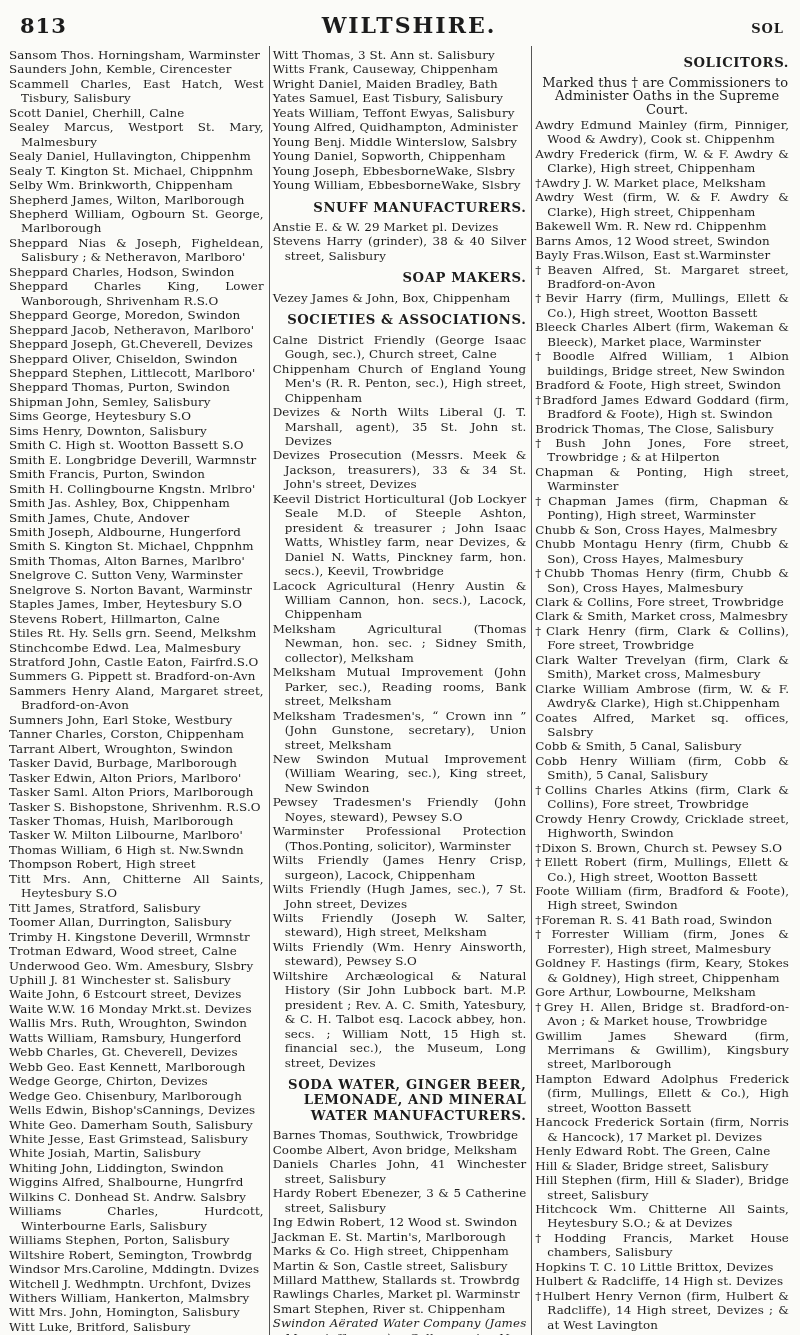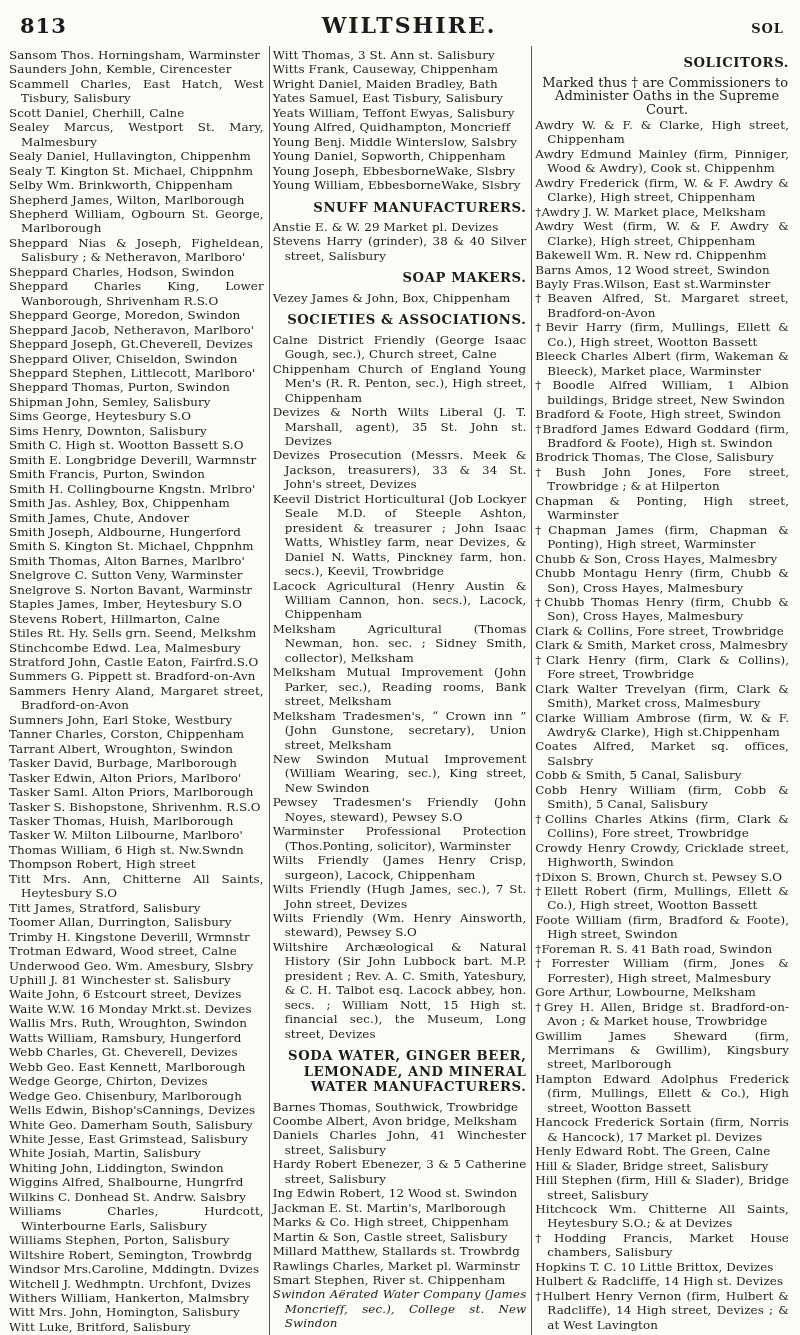--- a/index.html
+++ b/index.html
@@ -154,21 +154,21 @@
         <div class="entry">Witt Mrs. John, Homington, Salisbury</div>
         <div class="entry">Witt Luke, Britford, Salisbury</div>
         <div class="entry">Witt Mrs. Phillida, Odstock, Salisbury</div>
       </div>
     <div class="col">
         <div class="entry">Witt Thomas, 3 St. Ann st. Salisbury</div>
         <div class="entry">Witts Frank, Causeway, Chippenham</div>
         <div class="entry">Wright Daniel, Maiden Bradley, Bath</div>
         <div class="entry">Yates Samuel, East Tisbury, Salisbury</div>
         <div class="entry">Yeats William, Teffont Ewyas, Salisbury</div>
-        <div class="entry">Young Alfred, Quidhampton, Moncrieff</div>
+        <div class="entry">Young Alfred, Quidhampton, Administer</div>
         <div class="entry">Young Benj. Middle Winterslow, Salsbry</div>
         <div class="entry">Young Daniel, Sopworth, Chippenham</div>
         <div class="entry">Young Joseph, EbbesborneWake, Slsbry</div>
         <div class="entry">Young William, EbbesborneWake, Slsbry</div>
         <div class="heading">SNUFF MANUFACTURERS.</div>
         <div class="entry">Anstie E. &amp; W. 29 Market pl. Devizes</div>
         <div class="entry">Stevens Harry (grinder), 38 &amp; 40 Silver street, Salisbury</div>
         <div class="heading">SOAP MAKERS.</div>
         <div class="entry">Vezey James &amp; John, Box, Chippenham</div>
         <div class="heading">SOCIETIES &amp; ASSOCIATIONS.</div>
@@ -179,40 +179,40 @@
         <div class="entry">Keevil District Horticultural (Job Lockyer Seale M.D. of Steeple Ashton, president &amp; treasurer ; John Isaac Watts, Whistley farm, near Devizes, &amp; Daniel N. Watts, Pinckney farm, hon. secs.), Keevil, Trowbridge</div>
         <div class="entry">Lacock Agricultural (Henry Austin &amp; William Cannon, hon. secs.), Lacock, Chippenham</div>
         <div class="entry">Melksham Agricultural (Thomas Newman, hon. sec. ; Sidney Smith, collector), Melksham</div>
         <div class="entry">Melksham Mutual Improvement (John Parker, sec.), Reading rooms, Bank street, Melksham</div>
         <div class="entry">Melksham Tradesmen's, “ Crown inn ” (John Gunstone, secretary), Union street, Melksham</div>
         <div class="entry">New Swindon Mutual Improvement (William Wearing, sec.), King street, New Swindon</div>
         <div class="entry">Pewsey Tradesmen's Friendly (John Noyes, steward), Pewsey S.O</div>
         <div class="entry">Warminster Professional Protection (Thos.Ponting, solicitor), Warminster</div>
         <div class="entry">Wilts Friendly (James Henry Crisp, surgeon), Lacock, Chippenham</div>
         <div class="entry">Wilts Friendly (Hugh James, sec.), 7 St. John street, Devizes</div>
+        <div class="entry">Wilts Friendly (Joseph W. Salter, steward), High street, Melksham</div>
         <div class="entry">Wilts Friendly (Wm. Henry Ainsworth, steward), Pewsey S.O</div>
         <div class="entry">Wiltshire Archæological &amp; Natural History (Sir John Lubbock bart. M.P. president ; Rev. A. C. Smith, Yatesbury, &amp; C. H. Talbot esq. Lacock abbey, hon. secs. ; William Nott, 15 High st. financial sec.), the Museum, Long street, Devizes</div>
         <div class="heading">SODA WATER, GINGER BEER, LEMONADE, AND MINERAL WATER MANUFACTURERS.</div>
         <div class="entry">Barnes Thomas, Southwick, Trowbridge</div>
         <div class="entry">Coombe Albert, Avon bridge, Melksham</div>
         <div class="entry">Daniels Charles John, 41 Winchester street, Salisbury</div>
         <div class="entry">Hardy Robert Ebenezer, 3 &amp; 5 Catherine street, Salisbury</div>
         <div class="entry">Ing Edwin Robert, 12 Wood st. Swindon</div>
         <div class="entry">Jackman E. St. Martin's, Marlborough</div>
         <div class="entry">Marks &amp; Co. High street, Chippenham</div>
         <div class="entry">Martin &amp; Son, Castle street, Salisbury</div>
         <div class="entry">Millard Matthew, Stallards st. Trowbrdg</div>
         <div class="entry">Rawlings Charles, Market pl. Warminstr</div>
         <div class="entry">Smart Stephen, River st. Chippenham</div>
         <div class="entry italic">Swindon Aërated Water Company (James Moncrieff, sec.), College st. New Swindon</div>
       </div>
     <div class="col">
         <div class="heading">SOLICITORS.</div>
         <div class="note">Marked thus † are Commissioners to Administer Oaths in the Supreme Court.</div>
-        <div class="entry">Awdry W. &amp; F. &amp; Clarke, High street, Chippenham</div>
         <div class="entry">Awdry Edmund Mainley (firm, Pinniger, Wood &amp; Awdry), Cook st. Chippenhm</div>
         <div class="entry">Awdry Frederick (firm, W. &amp; F. Awdry &amp; Clarke), High street, Chippenham</div>
         <div class="entry">†Awdry J. W. Market place, Melksham</div>
         <div class="entry">Awdry West (firm, W. &amp; F. Awdry &amp; Clarke), High street, Chippenham</div>
         <div class="entry">Bakewell Wm. R. New rd. Chippenhm</div>
         <div class="entry">Barns Amos, 12 Wood street, Swindon</div>
         <div class="entry">Bayly Fras.Wilson, East st.Warminster</div>
         <div class="entry">†Beaven Alfred, St. Margaret street, Bradford-on-Avon</div>
         <div class="entry">†Bevir Harry (firm, Mullings, Ellett &amp; Co.), High street, Wootton Bassett</div>
         <div class="entry">Bleeck Charles Albert (firm, Wakeman &amp; Bleeck), Market place, Warminster</div>
@@ -234,20 +234,21 @@
         <div class="entry">Coates Alfred, Market sq. offices, Salsbry</div>
         <div class="entry">Cobb &amp; Smith, 5 Canal, Salisbury</div>
         <div class="entry">Cobb Henry William (firm, Cobb &amp; Smith), 5 Canal, Salisbury</div>
         <div class="entry">†Collins Charles Atkins (firm, Clark &amp; Collins), Fore street, Trowbridge</div>
         <div class="entry">Crowdy Henry Crowdy, Cricklade street, Highworth, Swindon</div>
         <div class="entry">†Dixon S. Brown, Church st. Pewsey S.O</div>
         <div class="entry">†Ellett Robert (firm, Mullings, Ellett &amp; Co.), High street, Wootton Bassett</div>
         <div class="entry">Foote William (firm, Bradford &amp; Foote), High street, Swindon</div>
         <div class="entry">†Foreman R. S. 41 Bath road, Swindon</div>
         <div class="entry">†Forrester William (firm, Jones &amp; Forrester), High street, Malmesbury</div>
+        <div class="entry">Goldney F. Hastings (firm, Keary, Stokes &amp; Goldney), High street, Chippenham</div>
         <div class="entry">Gore Arthur, Lowbourne, Melksham</div>
         <div class="entry">†Grey H. Allen, Bridge st. Bradford-on-Avon ; &amp; Market house, Trowbridge</div>
         <div class="entry">Gwillim James Sheward (firm, Merrimans &amp; Gwillim), Kingsbury street, Marlborough</div>
         <div class="entry">Hampton Edward Adolphus Frederick (firm, Mullings, Ellett &amp; Co.), High street, Wootton Bassett</div>
         <div class="entry">Hancock Frederick Sortain (firm, Norris &amp; Hancock), 17 Market pl. Devizes</div>
         <div class="entry">Henly Edward Robt. The Green, Calne</div>
         <div class="entry">Hill &amp; Slader, Bridge street, Salisbury</div>
         <div class="entry">Hill Stephen (firm, Hill &amp; Slader), Bridge street, Salisbury</div>
         <div class="entry">Hitchcock Wm. Chitterne All Saints, Heytesbury S.O.; &amp; at Devizes</div>
         <div class="entry">†Hodding Francis, Market House chambers, Salisbury</div>

